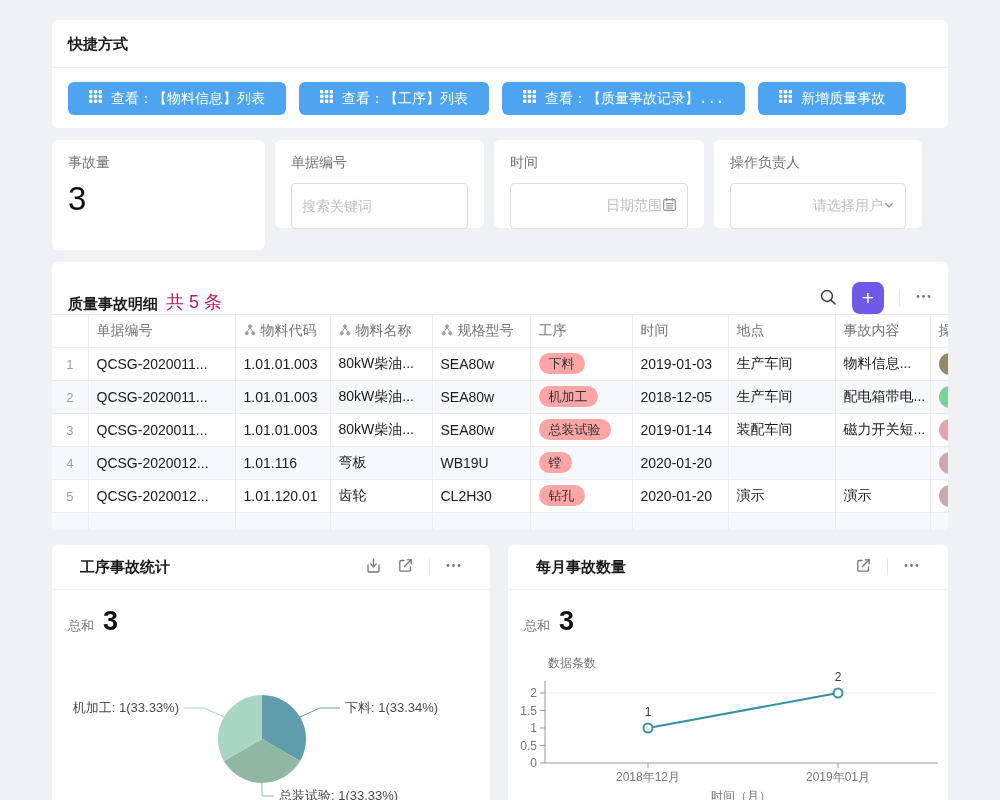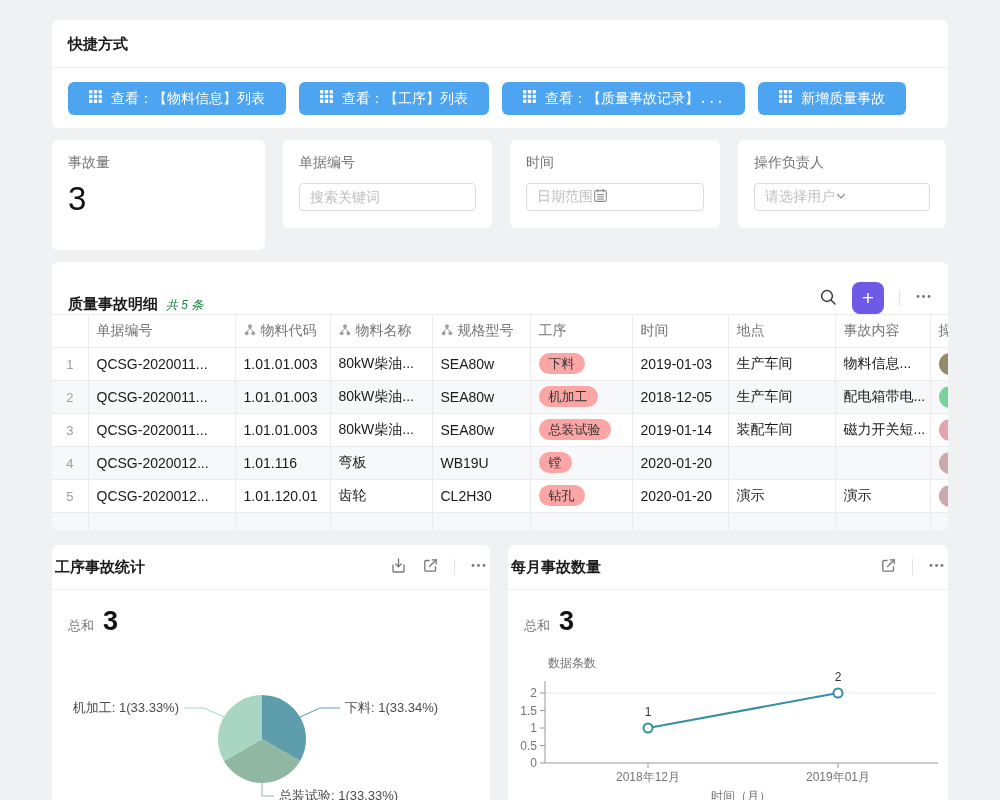--- a/index.html
+++ b/index.html
@@ -17,40 +17,40 @@
   .sc-title { padding: 15px 16px 13px; font-size: 15px; font-weight: bold; border-bottom: 1px solid #F0F0F0; }
   .sc-buttons { display: flex; gap: 13px; padding: 14px 16px 13px; }
   .sc-btn {
     display: inline-flex; align-items: center; gap: 9px;
     background: #4DA4F1; color: #fff; border: none; border-radius: 6px;
     height: 33px; padding: 0 21px; font-size: 14px; cursor: pointer;
     font-family: inherit; white-space: nowrap;
   }
 
   
-  .stats-row { display: flex; gap: 18px; align-items: flex-start; margin-bottom: 12px; }
+  .stats-row { display: flex; gap: 10px; align-items: flex-start; margin-bottom: 12px; }
   .stat-card { border-radius: 6px; }
   .stat-label { padding: 14px 16px 0; font-size: 14px; color: #757575; }
   .stat-value { padding: 8px 16px 0; font-size: 33px; font-weight: 500; color: #111; }
   .stat-field {
-    margin: 11px 16px 0; height: 28px; border: 1px solid #DCDCDC; border-radius: 4px;
+    margin: 11px 16px 0; height: 46px; border: 1px solid #DCDCDC; border-radius: 4px;
     display: flex; align-items: center; padding: 0 10px; font-size: 14px; color: #BFBFBF;
-    justify-content: flex-start; background: #fff; cursor: pointer;
+    justify-content: flex-end; background: #fff; cursor: pointer;
   }
   .stat-field input {
     border: none; outline: none; width: 100%; font-size: 14px;
     font-family: inherit; color: #333; background: transparent;
   }
   .stat-field input::placeholder { color: #BFBFBF; }
 
   
   .table-card { height: 268px; overflow: hidden; margin-bottom: 15px; }
   .tc-head { display: flex; align-items: flex-end; height: 52px; padding: 0 16px; }
   .tc-title { font-size: 15px; font-weight: bold; }
-  .tc-count { font-size: 12px; color: #15803d; margin-left: 8px; font-style: italic; }
+  .tc-count { font-size: 18px; color: #be185d; margin-left: 8px; }
   .tc-actions { margin-left: auto; display: flex; align-items: center; gap: 15px; }
   .icon-btn { background: none; border: none; cursor: pointer; display: flex; align-items: center; padding: 0; }
   .add-btn {
     width: 32px; height: 32px; border-radius: 8px; background: #6E5AE6; border: none; cursor: pointer;
     color: #fff; font-size: 21px; line-height: 30px; text-align: center; font-family: inherit; font-weight: 300;
   }
   .v-div { width: 1px; height: 16px; background: #E3E3E5; }
   table { border-collapse: collapse; table-layout: fixed; width: 973px; font-size: 14px; }
   th, td {
     border-right: 1px solid #EBEBED; border-bottom: 1px solid #EBEBED;
@@ -59,21 +59,21 @@
   th { color: #757575; font-weight: normal; border-top: 1px solid #EBEBED; background: #fff; }
   tbody tr:nth-child(even) td { background: #F7F8FA; }
   td.c-num, th.c-num { text-align: center; color: #9E9E9E; font-size: 13px; }
   .tag { background: #fca5a5; border-radius: 11px; padding: 3px 10px; font-size: 13px; color: #333; }
   .avatar { width: 22px; height: 22px; border-radius: 50%; display: inline-block; vertical-align: middle; }
   .rel-ic { margin-right: 5px; vertical-align: -1px; }
 
   
   .charts-row { display: flex; gap: 18px; }
   .chart-card { height: 280px; position: relative; overflow: hidden; }
-  .cc-head { height: 45px; display: flex; align-items: center; padding: 0 3px; border-bottom: 1px solid #F0F0F0; }
+  .cc-head { height: 45px; display: flex; align-items: center; padding: 0 28px; border-bottom: 1px solid #F0F0F0; }
   .cc-title { font-size: 15px; font-weight: bold; }
   .cc-actions { margin-left: auto; display: flex; align-items: center; gap: 15px; }
   .total-row { padding: 16px 16px 0; display: flex; align-items: baseline; gap: 9px; }
   .total-label { font-size: 13px; color: #757575; }
   .total-value { font-size: 27px; font-weight: 600; color: #111; }
   .chart-svg { position: absolute; left: 0; }
   .pie-label { font-size: 13px; fill: #4A4A4A; }
   .ax-txt { font-size: 12px; fill: #757575; }
   .pt-txt { font-size: 12px; fill: #333; }
 </style>

